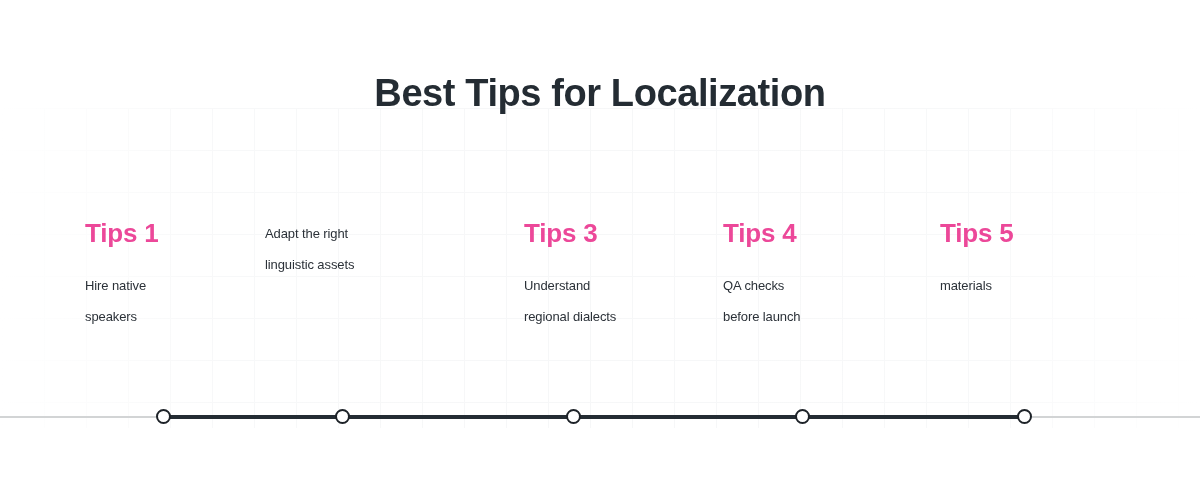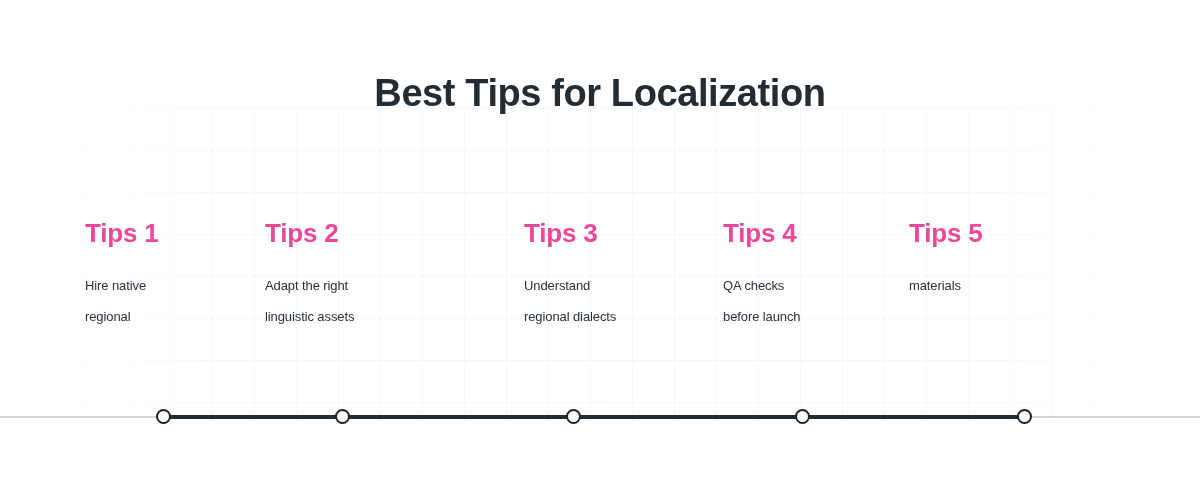--- a/index.html
+++ b/index.html
@@ -130,26 +130,25 @@
 
   <div id="bg-grid"></div>
   <div id="bg-grid-fade"></div>
 
   <div id="page-title">Best Tips for Localization</div>
 
   <div class="tip-col" style="left:85px; width:170px;">
     <div class="tip-heading">Tips 1</div>
     <div class="tip-body">
       <div>Hire native</div>
-      <div>regional</div>
+      <div>speakers</div>
     </div>
   </div>
 
   <div class="tip-col" style="left:265px; width:200px;">
-    <div class="tip-heading">Tips 2</div>
     <div class="tip-body">
       <div>Adapt the right</div>
       <div>linguistic assets</div>
     </div>
   </div>
 
   <div class="tip-col" style="left:524px; width:210px;">
     <div class="tip-heading">Tips 3</div>
     <div class="tip-body">
       <div>Understand</div>
@@ -158,21 +157,21 @@
   </div>
 
   <div class="tip-col" style="left:723px; width:190px;">
     <div class="tip-heading">Tips 4</div>
     <div class="tip-body">
       <div>QA checks</div>
       <div>before launch</div>
     </div>
   </div>
 
-  <div class="tip-col" style="left:909px; width:210px;">
+  <div class="tip-col" style="left:940px; width:210px;">
     <div class="tip-heading">Tips 5</div>
     <div class="tip-body">
       <div>materials</div>
     </div>
   </div>
 
   <div id="timeline">
     <div id="timeline-rail-faint-left"></div>
     <div id="timeline-rail-faint-right"></div>
     <div id="timeline-rail"></div>

